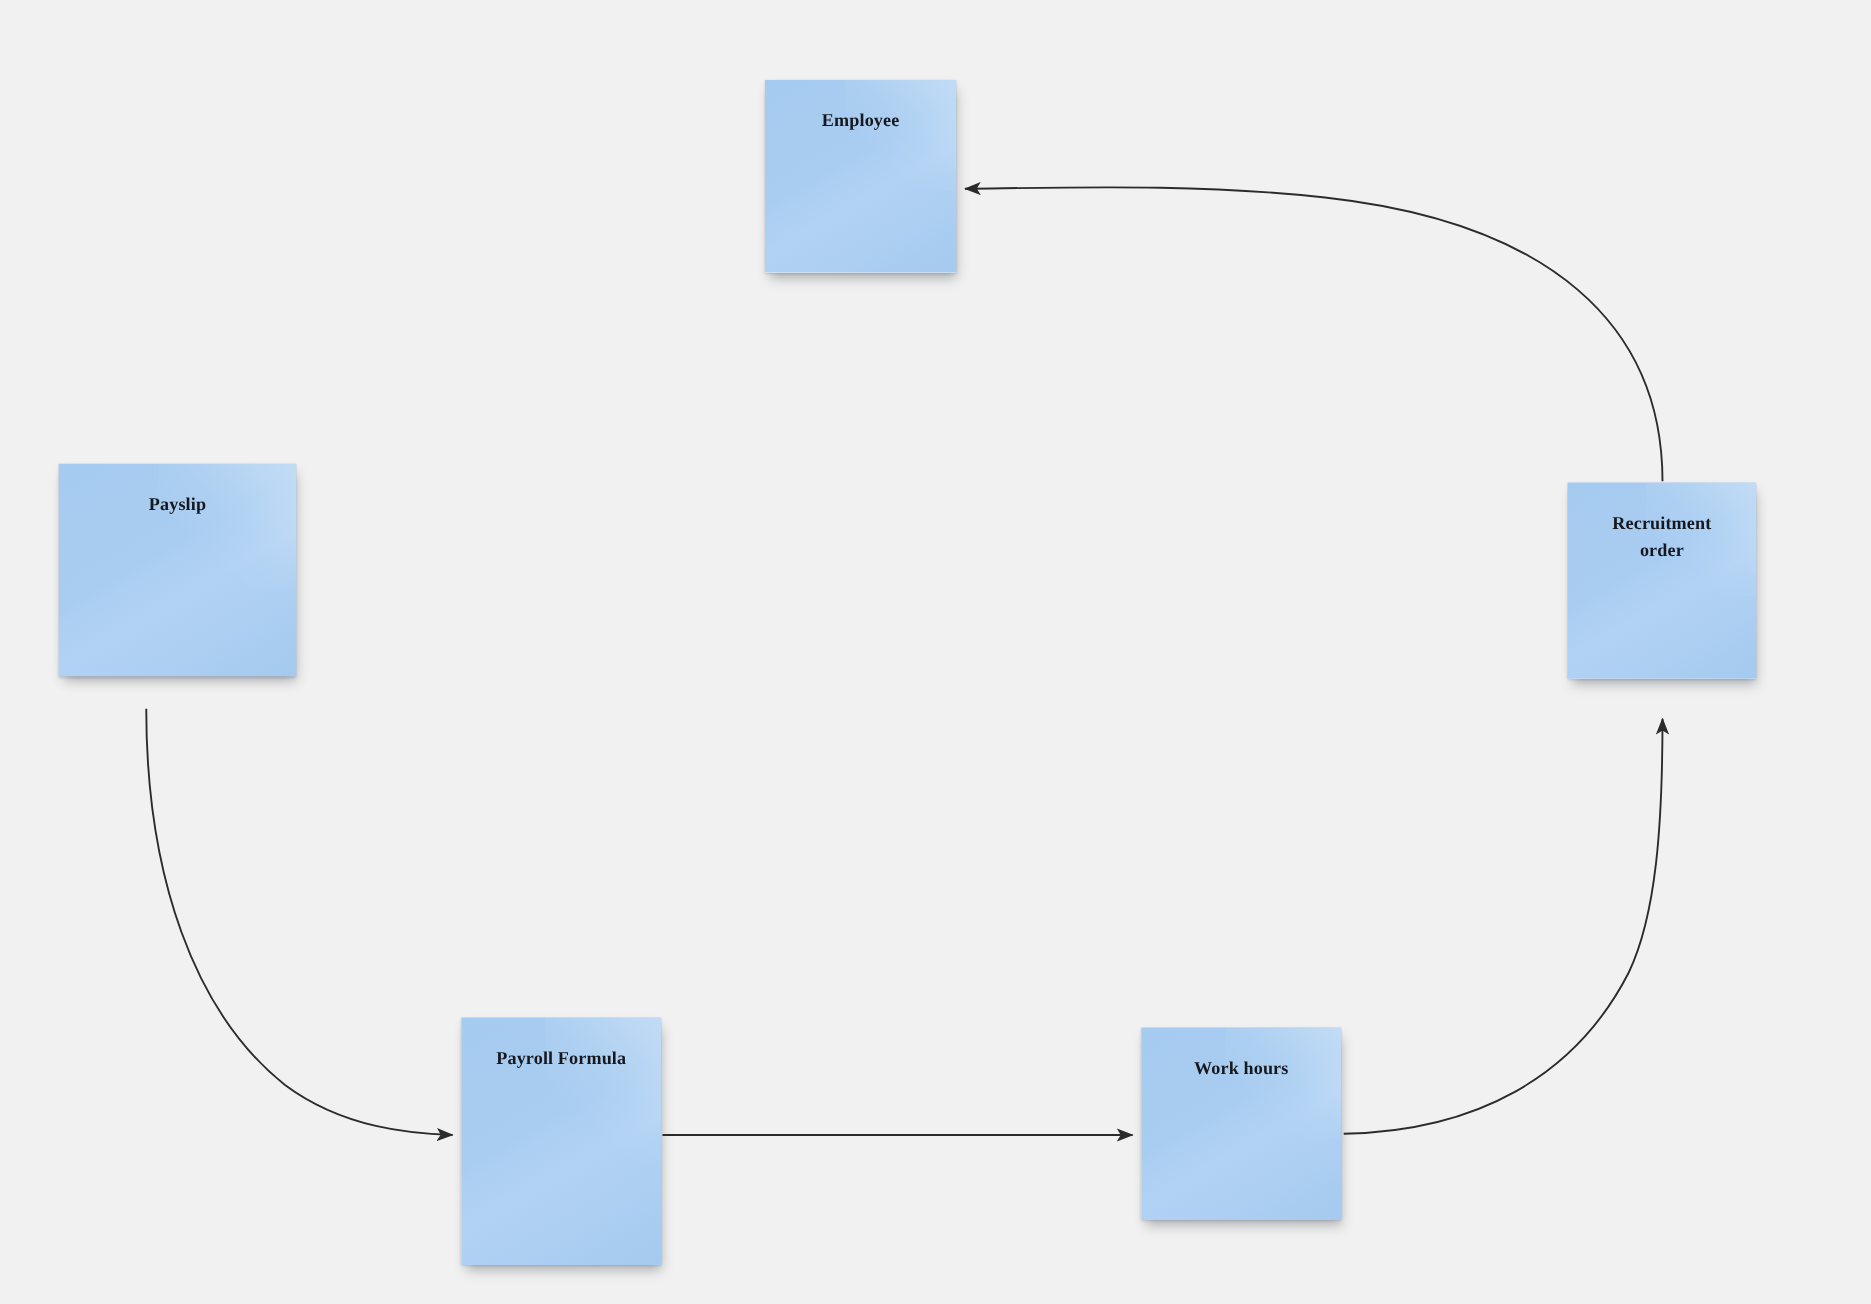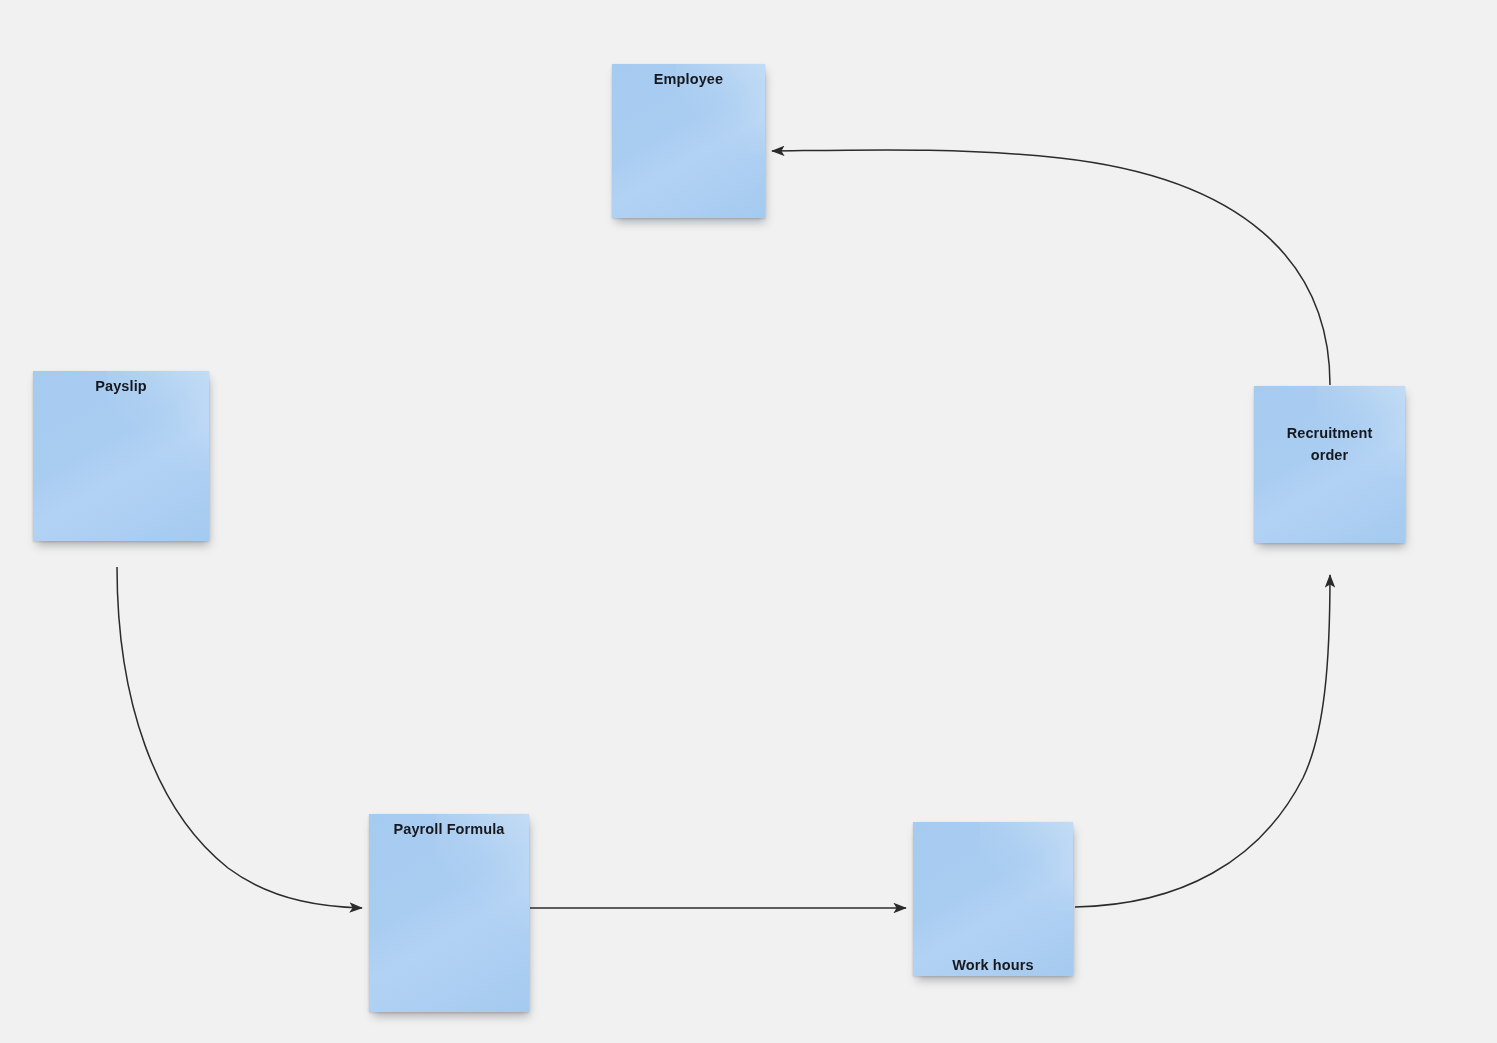--- a/index.html
+++ b/index.html
@@ -28,22 +28,23 @@
   }
   .note {
     position: absolute;
     box-sizing: border-box;
     background: linear-gradient(150deg, #a6cbf0 0%, #a9cdf1 42%, #b2d2f4 58%, #a4caef 100%);
     box-shadow: 2px 6px 9px -2px rgba(60, 65, 75, 0.38),
                 0 1px 2px rgba(60, 65, 75, 0.20);
     display: flex;
     justify-content: center;
     align-items: flex-start;
-    padding-top: 4px;
+    padding-top: 22px;
     overflow: hidden;
+    font-family: Liberation Serif, serif;
   }
   .note::after {
     content: "";
     position: absolute;
     right: 0;
     top: 0;
     width: 58%;
     height: 58%;
     background: linear-gradient(225deg, rgba(255,255,255,0.30) 0%, rgba(255,255,255,0.06) 45%, rgba(255,255,255,0) 70%);
     pointer-events: none;
@@ -54,21 +55,20 @@
     font-size: 14.5px;
     font-weight: bold;
     color: #16181f;
     text-align: center;
     line-height: 1.55;
     letter-spacing: 0.1px;
     width: 86%;
   }
   .note-label.wrap {
     width: 66%;
-    margin-top: 32px;
   }
 </style>
 </head>
 <body>
 
 <div id="canvas">
 
   <svg id="edge-layer" viewBox="0 0 1497 1043" width="1497" height="1043" xmlns="http://www.w3.org/2000/svg">
     <defs>
       <marker id="arrowhead" markerWidth="9" markerHeight="7" refX="8.4" refY="3.5" orient="auto" markerUnits="strokeWidth">
@@ -86,25 +86,25 @@
   </svg>
 
   <div class="note" style="left:612px; top:64px; width:153px; height:154px;">
     <div class="note-label">Employee</div>
   </div>
 
   <div class="note" style="left:1254px; top:386px; width:151px; height:157px;">
     <div class="note-label wrap">Recruitment order</div>
   </div>
 
-  <div class="note" style="left:913px; top:822px; width:160px; height:154px;align-items:flex-end;">
+  <div class="note" style="left:913px; top:822px; width:160px; height:154px;">
     <div class="note-label">Work hours</div>
   </div>
 
   <div class="note" style="left:369px; top:814px; width:160px; height:198px;">
     <div class="note-label">Payroll Formula</div>
   </div>
 
-  <div class="note" style="left:33px; top:371px; width:176px; height:170px;">
+  <div class="note" style="left:47px; top:371px; width:190px; height:170px;">
     <div class="note-label">Payslip</div>
   </div>
 
 </div>
 
 </body></html>

